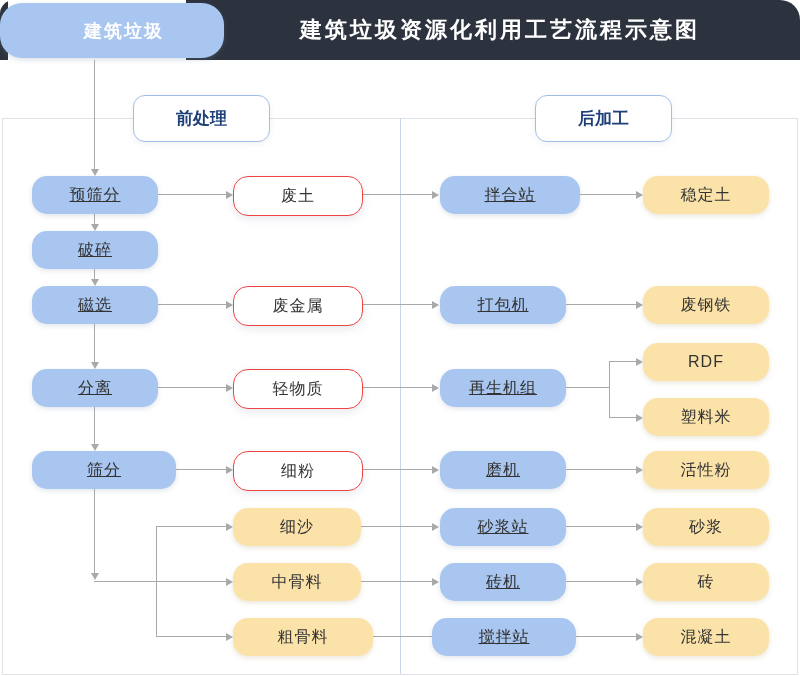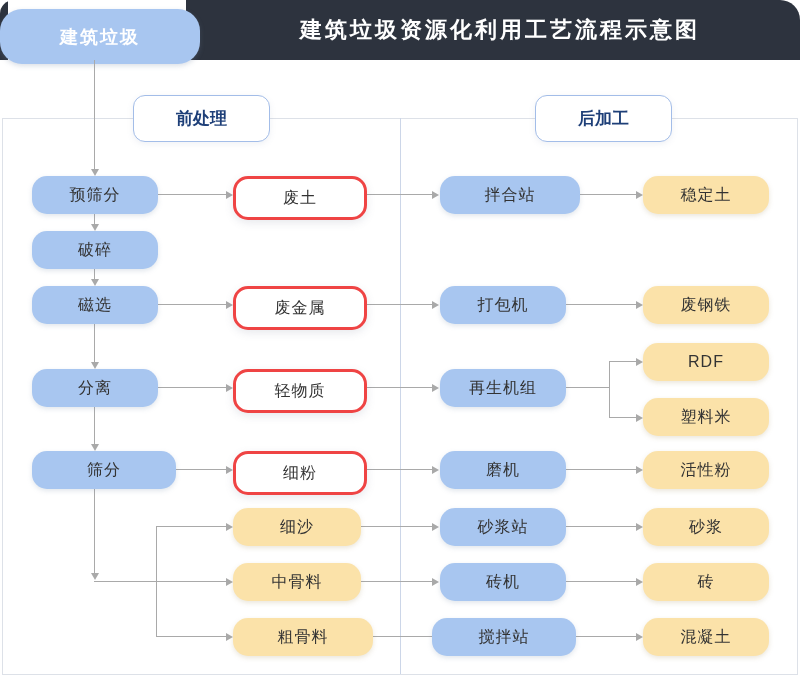--- a/index.html
+++ b/index.html
@@ -14,24 +14,25 @@
   }
   .header-patch{
     position:absolute;left:8px;top:0;width:178px;height:60px;background:#fff;
   }
   .diagram-title{
     position:absolute;left:200px;right:0;top:0;height:60px;
     display:flex;align-items:center;justify-content:center;
     color:var(--banner-text);font-size:22px;font-weight:bold;letter-spacing:3px;
   }
   .source-box{
-    position:absolute;left:0;top:9px;width:200px;height:55px;border-radius:22px;
+    position:absolute;left:0;top:3px;width:200px;height:55px;border-radius:22px;
     background:var(--node-blue);display:flex;align-items:center;justify-content:center;
     color:#fff;font-size:18px;font-weight:bold;letter-spacing:2px;
     box-shadow:0 2px 5px rgba(110,130,160,.25);
+    padding-left:24px;
   }
   
   .panel{
     position:absolute;left:2px;top:118px;width:794px;height:555px;
     border:1px solid var(--panel-border);background:transparent;
   }
   .divider{
     position:absolute;left:400px;top:118px;width:1px;height:556px;
     background:var(--divider);
   }
@@ -41,23 +42,23 @@
     display:flex;align-items:center;justify-content:center;
     font-size:17px;font-weight:bold;color:var(--section-text);
     box-shadow:0 2px 6px rgba(120,140,170,.12);
   }
   
   .node{
     position:absolute;height:38px;border-radius:15px;
     display:flex;align-items:center;justify-content:center;
     font-size:16px;font-weight:500;color:var(--node-text);letter-spacing:1px;
   }
-  .node.blue{background:var(--node-blue);box-shadow:0 2px 5px rgba(120,140,170,.22);}
+  .node.blue{background:var(--node-blue);box-shadow:0 2px 5px rgba(120,140,170,.22);text-decoration:underline;}
   .node.yellow{background:var(--node-yellow);box-shadow:0 2px 5px rgba(160,140,90,.22);}
-  .node.white{background:#fff;border:3px solid #ef4444;box-shadow:0 3px 8px rgba(110,120,140,.16);}
+  .node.white{background:#fff;border:1px solid #ef4444;box-shadow:0 3px 8px rgba(110,120,140,.16);}
   
   .fl-line{position:absolute;background:var(--line);}
   .fl-line.h{height:1px;}
   .fl-line.v{width:1px;}
   .fl-head{position:absolute;width:0;height:0;}
   .fl-head.r{border-top:4px solid transparent;border-bottom:4px solid transparent;border-left:7px solid var(--line);}
   .fl-head.d{border-left:4px solid transparent;border-right:4px solid transparent;border-top:7px solid var(--line);}
 </style>
 </head>
 <body>

